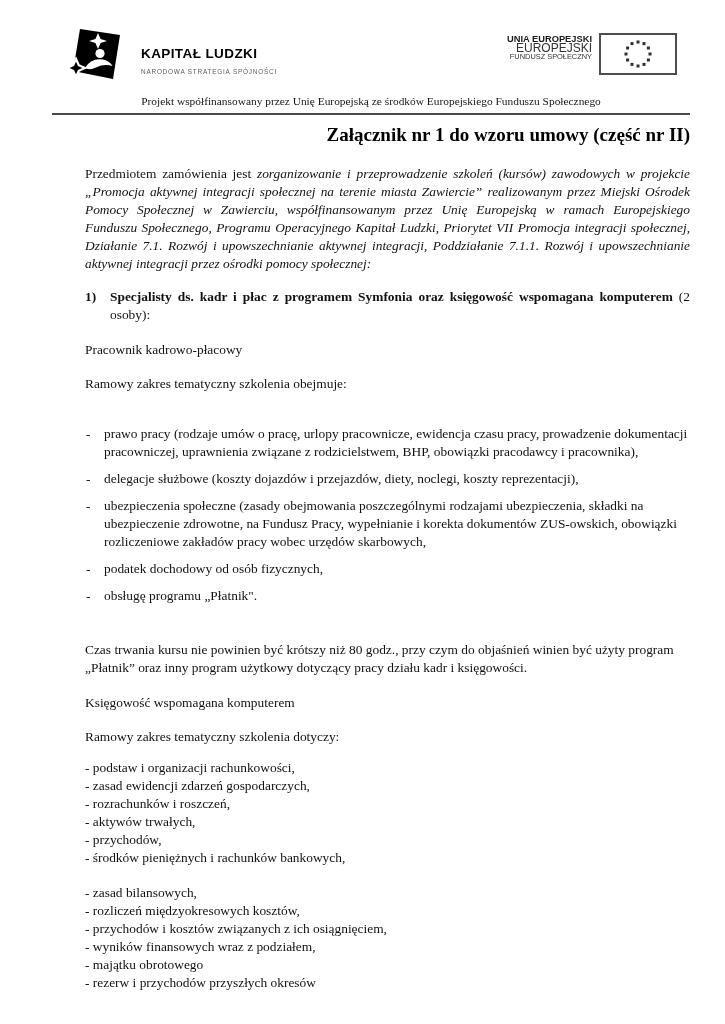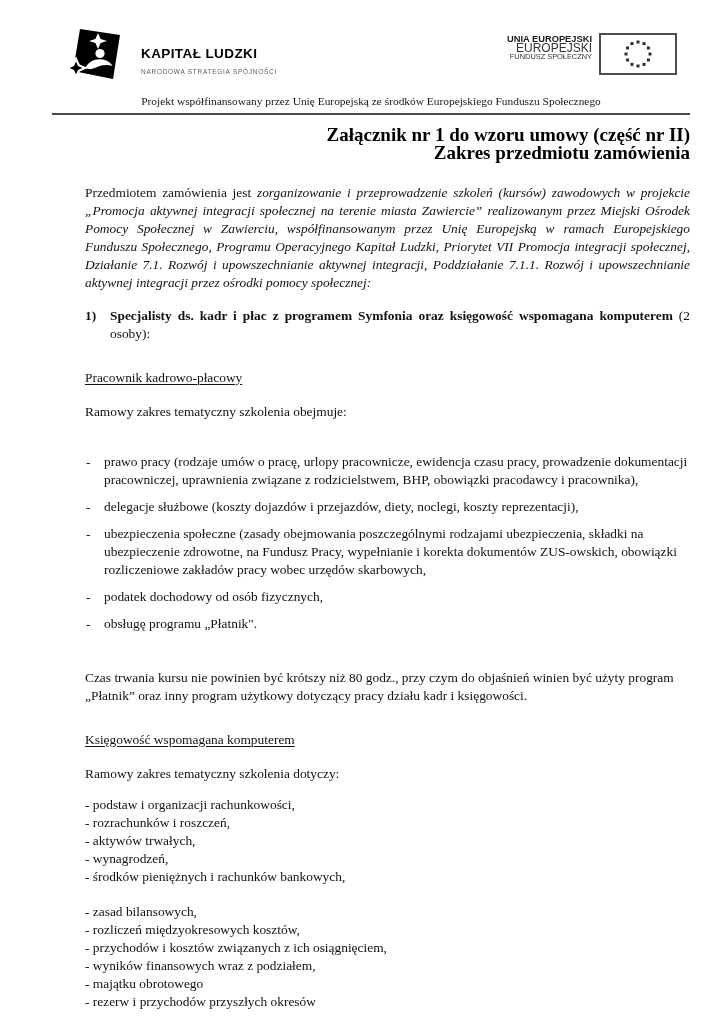--- a/index.html
+++ b/index.html
@@ -60,21 +60,21 @@
     font-weight: bold;
     font-size: 19px;
     line-height: 18.5px;
     color: #000000;
   }
   .intro { margin-top: 21px; text-align: justify; }
   .numbered-heading { margin-top: 15px; display: flex; font-weight: bold; }
   .num { width: 25px; flex: 0 0 25px; }
   .numbered-heading .htext { flex: 1; text-align: justify; }
   .htext .normal { font-weight: normal; }
-  .u-heading { margin-top: 26px; text-decoration: underline; text-underline-offset: 2px; }
+  .u-heading { margin-top: 17px; text-underline-offset: 2px; }
   .plain-line { margin-top: 16px; }
   ul.dash-list { margin-top: 14px; list-style: none; }
   ul.dash-list li { position: relative; padding-left: 19px; text-align: left; margin-top: 32px; }
   ul.dash-list li::before { content: "-"; position: absolute; left: 1px; top: 0; }
   ul.dash-list li + li { margin-top: 9px; }
   .duration { margin-top: 36px; text-align: left; }
   .hy-group { margin-top: 13px; }
   .hy-group.second { margin-top: 17px; font-family: Liberation Serif, serif; }
   .hy-group div { padding-left: 0; }
   .hy-group div::before { content: "- "; }
@@ -134,21 +134,20 @@
 
   <div class="funding">
     <div>Projekt współfinansowany przez Unię Europejską ze środków Europejskiego Funduszu Społecznego</div>
   </div>
   <div class="rule"></div>
 
   <div class="content">
 
     <div class="doc-title">
       <div>Załącznik nr 1 do wzoru umowy (część nr II)</div>
-      <div>Zakres przedmiotu zamówienia</div>
     </div>
 
     <p class="intro"><span>Przedmiotem zamówienia jest </span><i>zorganizowanie i przeprowadzenie szkoleń (kursów) zawodowych w projekcie „Promocja aktywnej integracji społecznej na terenie miasta Zawiercie” realizowanym przez Miejski Ośrodek Pomocy Społecznej w Zawierciu, współfinansowanym przez Unię Europejską w ramach Europejskiego Funduszu Społecznego, Programu Operacyjnego Kapitał Ludzki, Priorytet VII Promocja integracji społecznej, Działanie 7.1. Rozwój i upowszechnianie aktywnej integracji, Poddziałanie 7.1.1. Rozwój i upowszechnianie aktywnej integracji przez ośrodki pomocy społecznej:</i></p>
 
     <div class="numbered-heading">
       <span class="num">1)</span>
       <span class="htext"><b>Specjalisty ds. kadr i płac z programem Symfonia oraz księgowość wspomagana komputerem</b><span class="normal"> (2 osoby):</span></span>
     </div>
 
     <div class="u-heading">Pracownik kadrowo-płacowy</div>
@@ -162,23 +161,24 @@
         <li>obsługę programu „Płatnik".</li>
       </ul>
 
     <p class="duration">Czas trwania kursu nie powinien być krótszy niż 80 godz., przy czym do objaśnień winien być użyty program „Płatnik” oraz inny program użytkowy dotyczący pracy działu kadr i księgowości.</p>
 
     <div class="u-heading">Księgowość wspomagana komputerem</div>
     <div class="plain-line">Ramowy zakres tematyczny szkolenia dotyczy:</div>
 
     <div class="hy-group">
         <div>podstaw i organizacji rachunkowości,</div>
+        <div>zasad ewidencji zdarzeń gospodarczych,</div>
         <div>rozrachunków i roszczeń,</div>
         <div>aktywów trwałych,</div>
-        <div>wynagrodzeń,</div>
+        <div>przychodów,</div>
         <div>środków pieniężnych i rachunków bankowych,</div>
       </div>
 
     <div class="hy-group second">
         <div>zasad bilansowych,</div>
         <div>rozliczeń międzyokresowych kosztów,</div>
         <div>przychodów i kosztów związanych z ich osiągnięciem,</div>
         <div>wyników finansowych wraz z podziałem,</div>
         <div>majątku obrotowego</div>
         <div>rezerw i przychodów przyszłych okresów</div>

